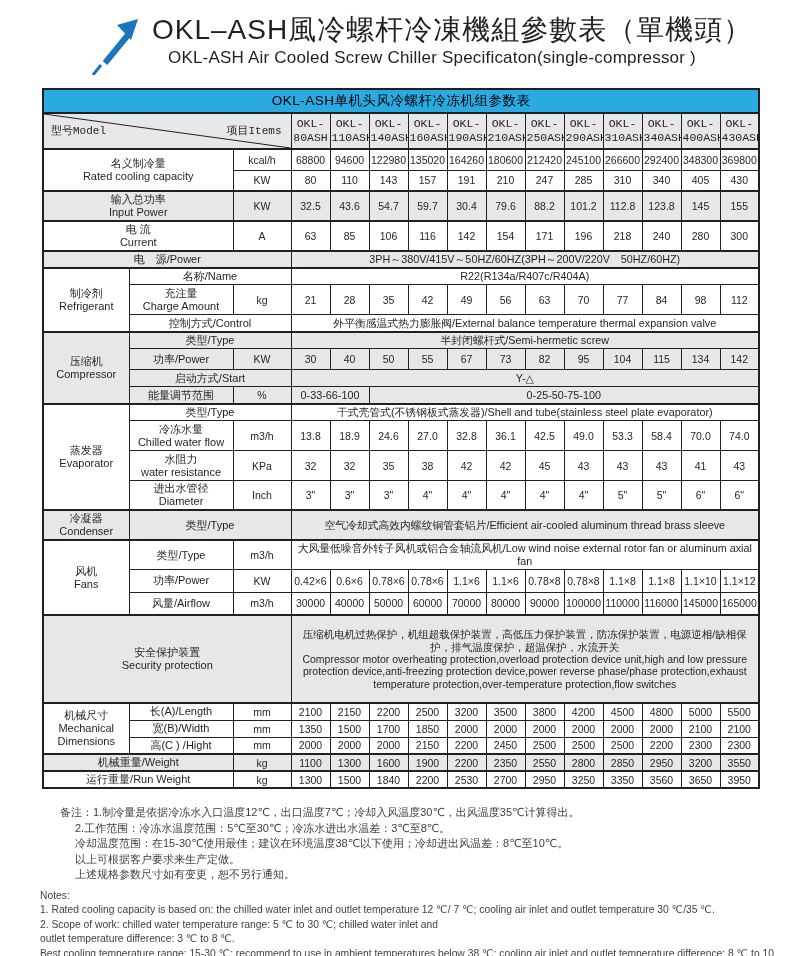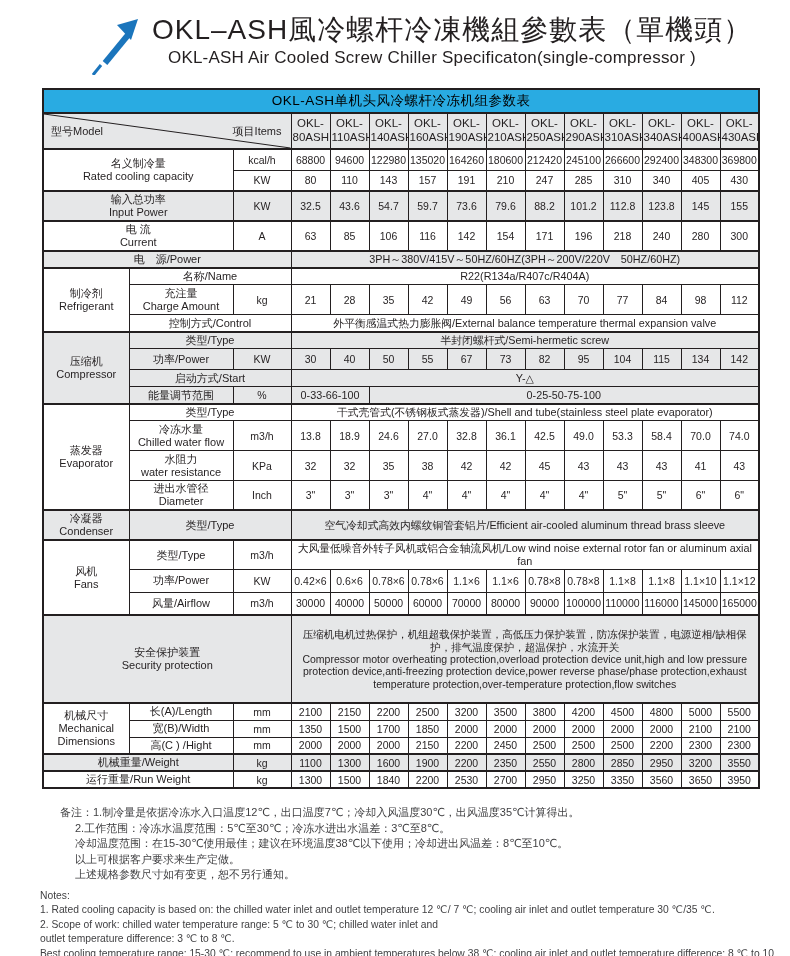--- a/index.html
+++ b/index.html
@@ -93,21 +93,21 @@
       <col style="width:39px">
     <col style="width:39px">
       <col style="width:39px">
       <col style="width:39px">
       <col style="width:39px">
   </colgroup>
   <tbody>
       <tr>
         <td class="c-title" colspan="15">OKL-ASH单机头风冷螺杆冷冻机组参数表</td>
       </tr>
-      <tr class="g bt" style="height: 36px;">
+      <tr class="g bt" style="height: 36px; font-family: Liberation Mono, monospace;">
         <td class="c-diag" colspan="3"><svg preserveAspectRatio="none" viewBox="0 0 100 100">
             <line x1="0" y1="0" x2="100" y2="100" stroke="#231f20" stroke-width="1" vector-effect="non-scaling-stroke"></line>
           </svg><span class="diag-model">型号Model</span><span class="diag-items">项目Items</span></td>
         <td class="c-model">OKL-
 80ASH</td>
         <td class="c-model">OKL-
 110ASH</td>
         <td class="c-model">OKL-
 140ASH</td>
         <td class="c-model">OKL-
@@ -162,21 +162,21 @@
         <td class="c-val">430</td>
       </tr>
       <tr class="g bt" style="height: 28px;">
         <td class="c-sec" colspan="2">输入总功率
 Input Power</td>
         <td class="c-unit">KW</td>
         <td class="c-val">32.5</td>
         <td class="c-val">43.6</td>
         <td class="c-val">54.7</td>
         <td class="c-val">59.7</td>
-        <td class="c-val">73.6</td>
+        <td class="c-val">30.4</td>
         <td class="c-val">79.6</td>
         <td class="c-val">88.2</td>
         <td class="c-val">101.2</td>
         <td class="c-val">112.8</td>
         <td class="c-val">123.8</td>
         <td class="c-val">145</td>
         <td class="c-val">155</td>
       </tr>
       <tr class="w bt" style="height: 28px;">
         <td class="c-sec" colspan="2">电 流

